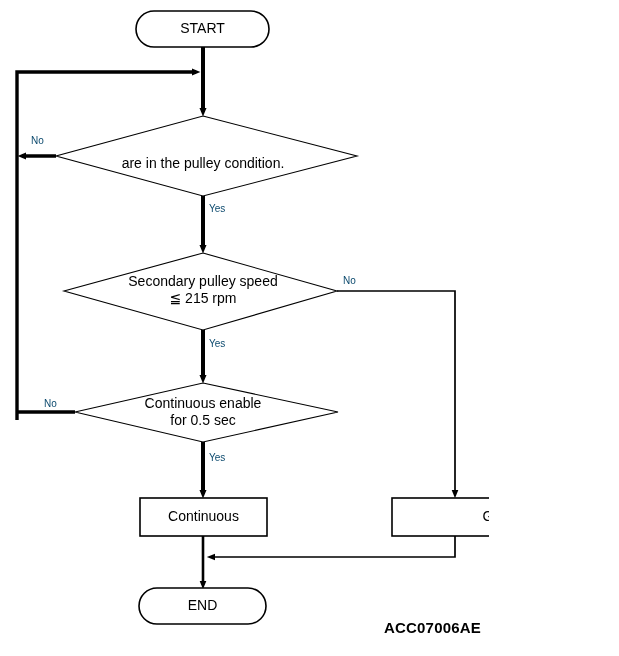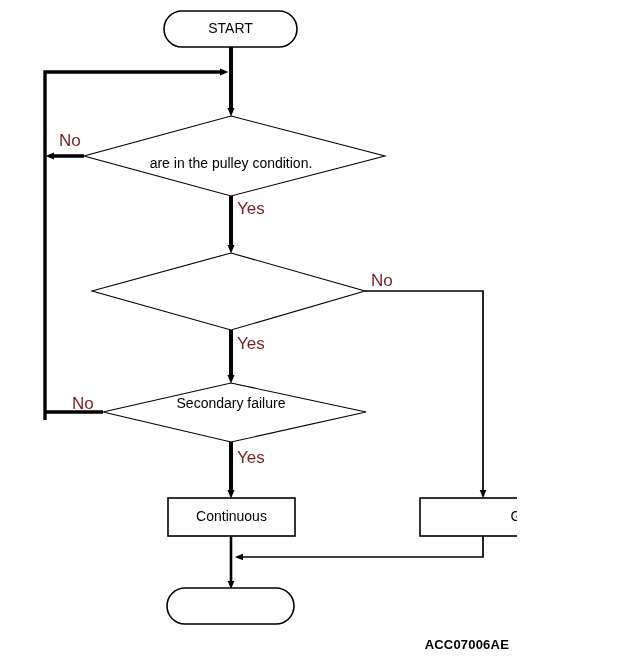--- a/index.html
+++ b/index.html
@@ -10,50 +10,49 @@
   body {
     font-family: "Liberation Sans", sans-serif;
     color: #000000;
   }
   #page {
     position: relative;
     width: 489px;
     height: 656px;
     background: #ffffff;
     overflow: hidden;
-    margin-left: 28px;
   }
   #flow-svg {
     position: absolute;
     top: 0;
     left: 0;
     width: 619px;
     height: 656px;
   }
   .node-text {
     position: absolute;
     text-align: center;
     font-size: 14px;
     line-height: 17px;
     color: #000000;
     white-space: pre;
     pointer-events: none;
   }
   .edge-label {
     position: absolute;
-    font-size: 17px;
+    font-size: 10px;
     line-height: 15px;
-    color: #7f1d1d;
+    color: #0c4a6e;
     white-space: pre;
   }
   .corner-code {
     position: absolute;
     right: 8px;
-    bottom: 4px;
-    font-size: 13px;
+    bottom: 20px;
+    font-size: 15px;
     font-weight: bold;
     letter-spacing: 0.2px;
     color: #000000;
   }
 </style>
 </head>
 <body>
 
 <div id="page">
 
@@ -99,27 +98,31 @@
 
     <path d="M455,536 L455,557 L211,557" fill="none" stroke="#000000" stroke-width="1.7" marker-end="url(#arrow-thin)"></path>
 
     <rect x="139" y="588" width="127" height="36" rx="18" ry="18" fill="#ffffff" stroke="#000000" stroke-width="1.6"></rect>
   </svg>
 
   <div class="node-text" style="left:136px; top:20px; width:133px;">START</div>
 
   <div class="node-text" style="left:83px; top:155px; width:240px;">are in the pulley condition.</div>
 
+  <div class="node-text" style="left:83px; top:273px; width:240px;">Secondary pulley speed</div>
+  <div class="node-text" style="left:83px; top:290px; width:240px;">≦ 215 rpm</div>
 
-  <div class="node-text" style="left:83px; top:395px; width:240px;">Secondary failure</div>
+  <div class="node-text" style="left:83px; top:395px; width:240px;">Continuous enable</div>
+  <div class="node-text" style="left:83px; top:412px; width:240px;">for 0.5 sec</div>
 
   <div class="node-text" style="left:140px; top:508px; width:127px;">Continuous</div>
 
   <div class="node-text" style="left:392px; top:508px; width:127px;padding-left:44px;">Good</div>
 
+  <div class="node-text" style="left:139px; top:597px; width:127px;">END</div>
 
   <div class="edge-label" style="left:31px; top:133px;">No</div>
   <div class="edge-label" style="left:209px; top:201px;">Yes</div>
 
   <div class="edge-label" style="left:343px; top:273px;">No</div>
   <div class="edge-label" style="left:209px; top:336px;">Yes</div>
 
   <div class="edge-label" style="left:44px; top:396px;">No</div>
   <div class="edge-label" style="left:209px; top:450px;">Yes</div>
 

